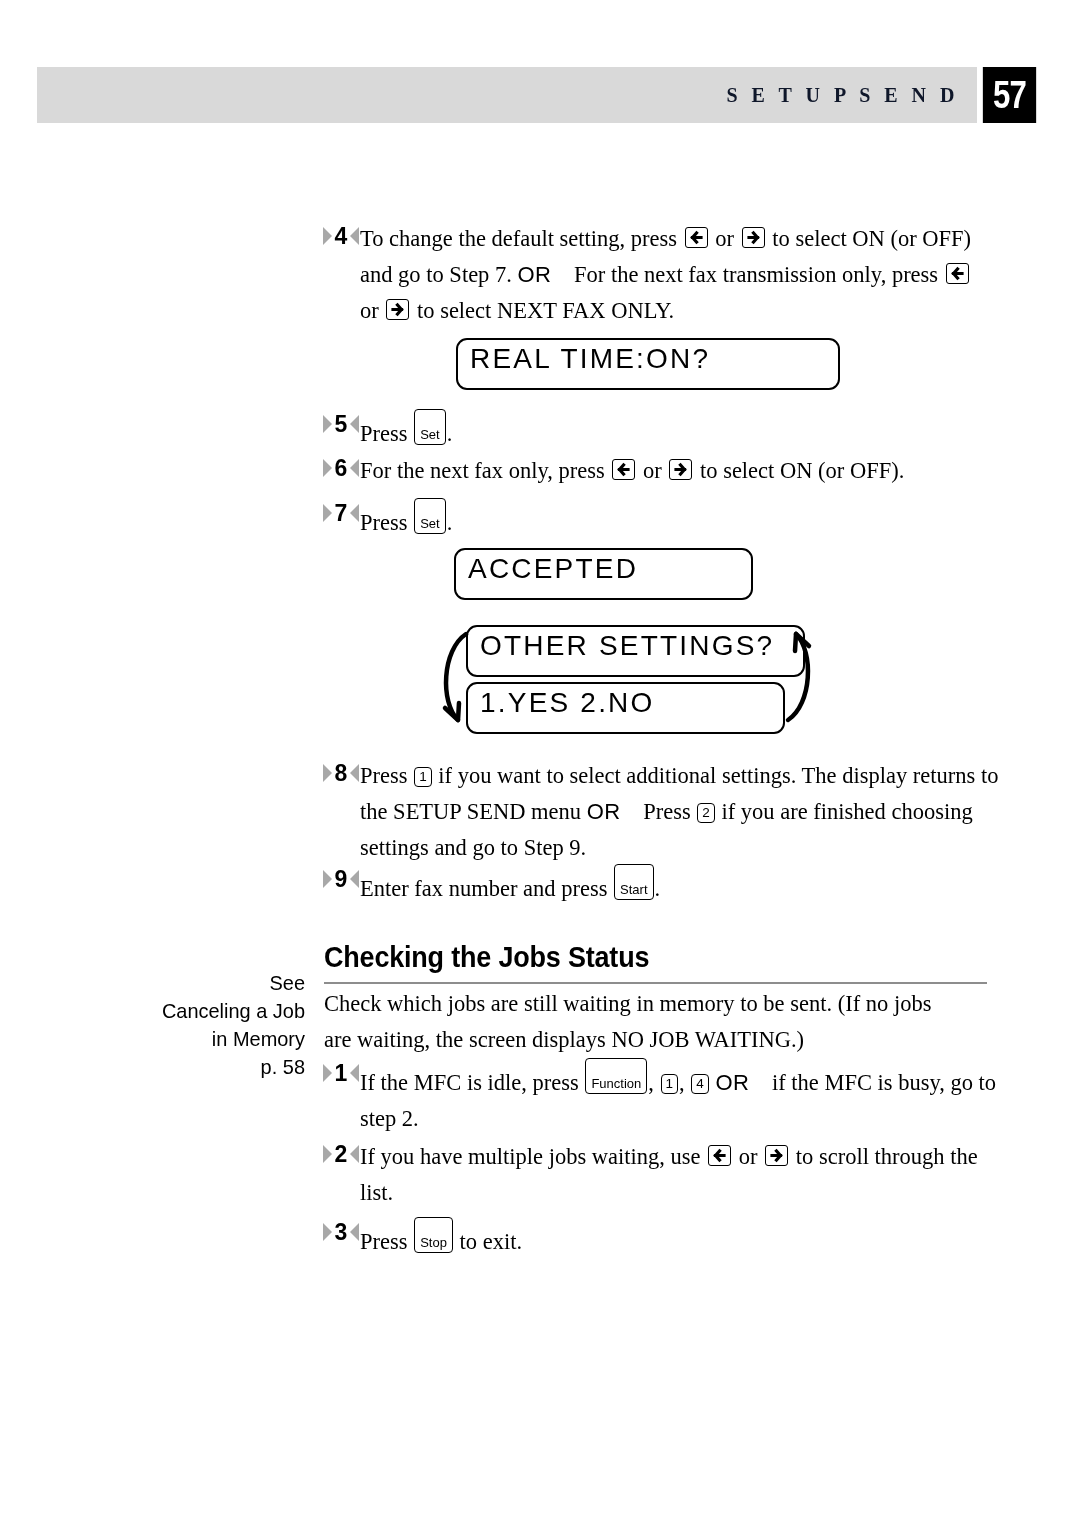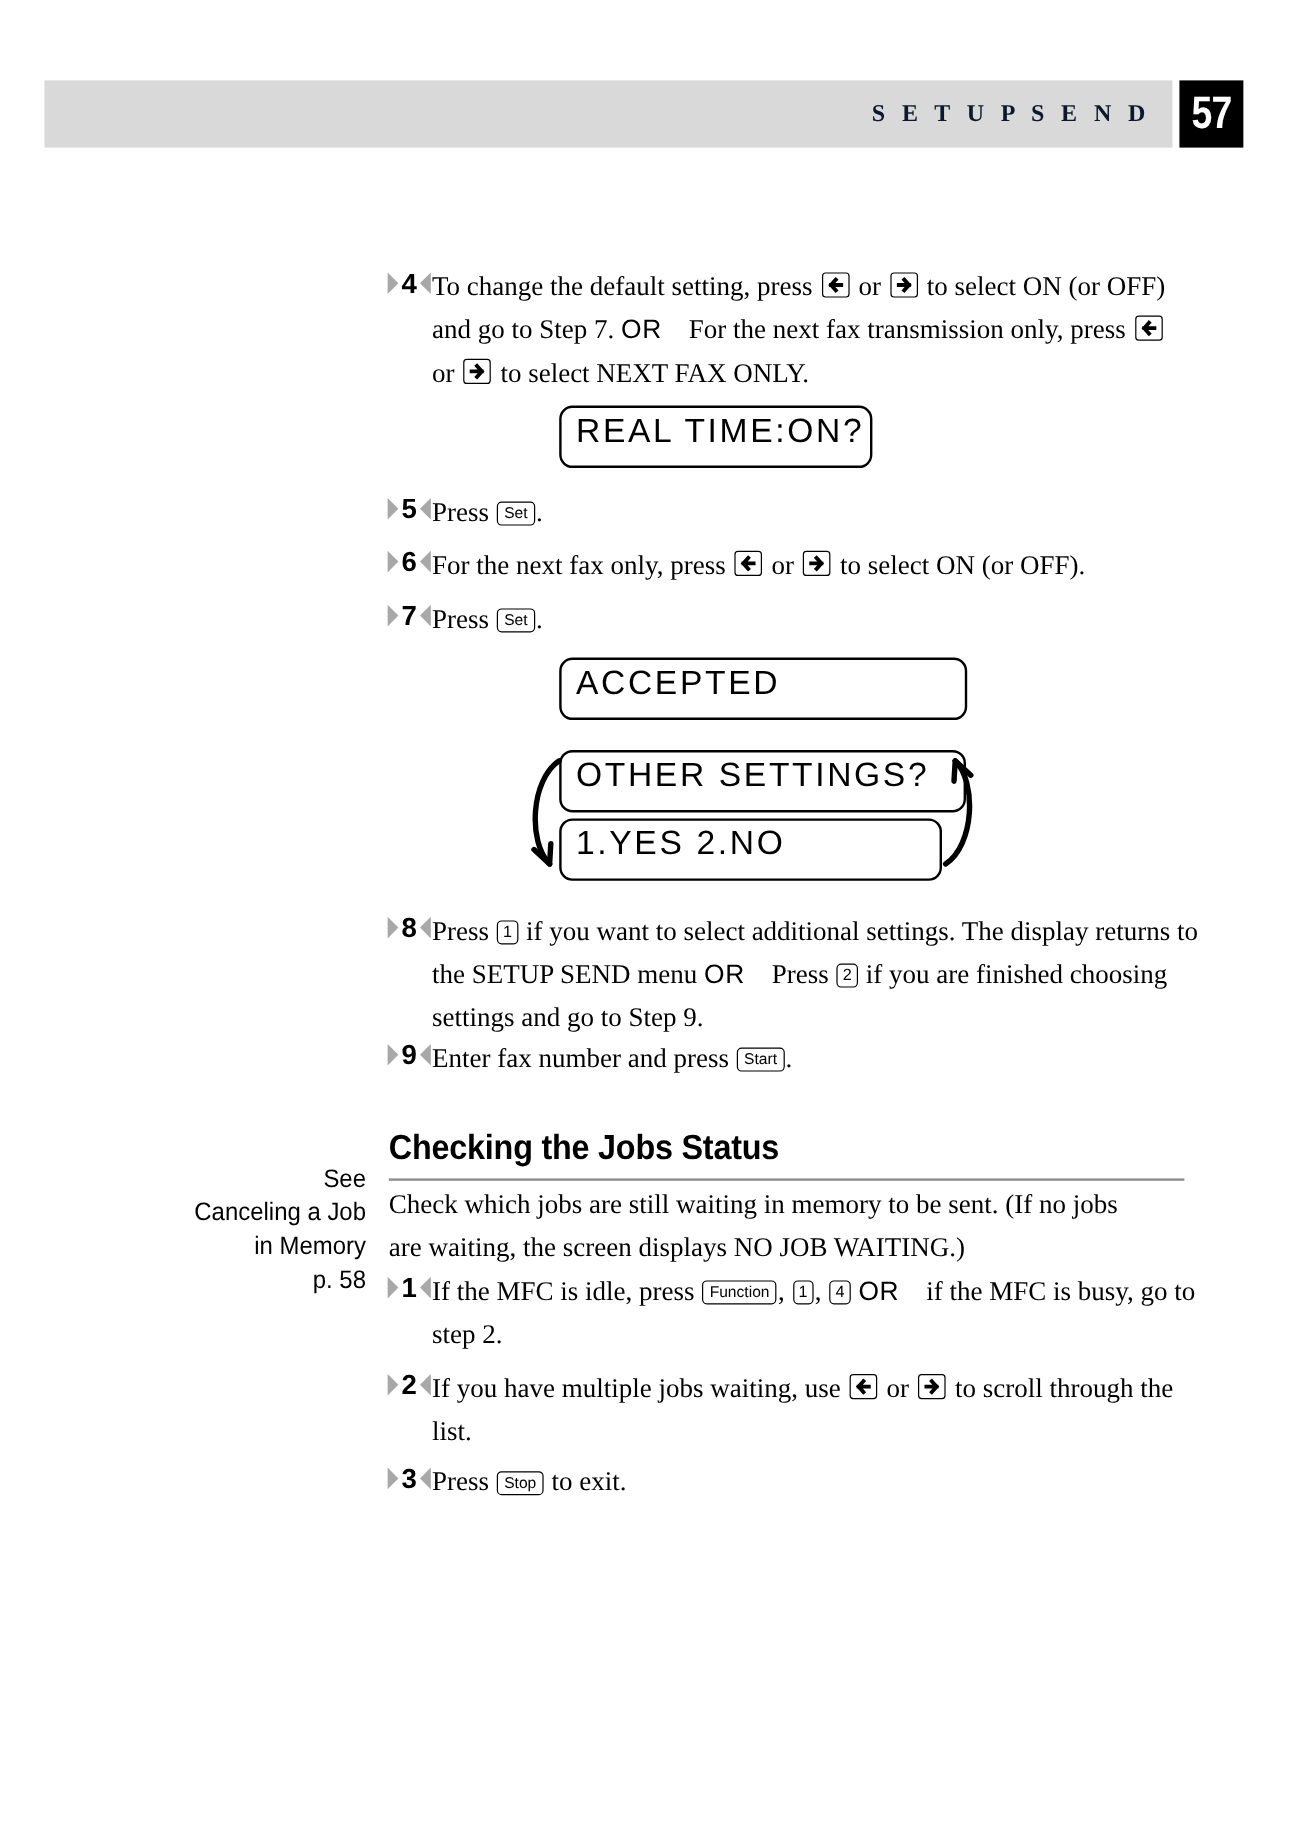--- a/index.html
+++ b/index.html
@@ -114,21 +114,21 @@
     padding: 0px 4px 1px 4px;
     font-family: "Liberation Sans", sans-serif;
     font-size: 13.5px;
     line-height: 17px;
     vertical-align: 2px;
     margin: 0 1px;
     white-space: nowrap;
     background: #fff;
   }
   .key.narrow {
-    padding: 0px 5px 1px 5px;
+    padding: 16px 5px 1px 5px;
     font-size: 13px;
   }
   
   .arrowkey {
     display: inline-block;
     border: 1.8px solid #000;
     border-radius: 3px;
     width: 21px;
     height: 19px;
     vertical-align: -2px;
@@ -220,21 +220,21 @@
           <path d="M15 9.5 L6.5 9.5 M6.5 9.5 L10.5 5 M6.5 9.5 L10.5 14" stroke="#000" stroke-width="3.2" fill="none" stroke-linecap="square" stroke-linejoin="miter"></path>
         </svg></span> or <span class="arrowkey"><svg width="21" height="19" viewBox="0 0 21 19">
           <path d="M6 9.5 L14.5 9.5 M14.5 9.5 L10.5 5 M14.5 9.5 L10.5 14" stroke="#000" stroke-width="3.2" fill="none" stroke-linecap="square" stroke-linejoin="miter"></path>
         </svg></span> to select ON (or OFF) and go to Step 7. <span class="or-word">OR</span>&nbsp;&nbsp;&nbsp;&nbsp;For the next fax transmission only, press <span class="arrowkey"><svg width="21" height="19" viewBox="0 0 21 19">
           <path d="M15 9.5 L6.5 9.5 M6.5 9.5 L10.5 5 M6.5 9.5 L10.5 14" stroke="#000" stroke-width="3.2" fill="none" stroke-linecap="square" stroke-linejoin="miter"></path>
         </svg></span> or <span class="arrowkey"><svg width="21" height="19" viewBox="0 0 21 19">
           <path d="M6 9.5 L14.5 9.5 M14.5 9.5 L10.5 5 M14.5 9.5 L10.5 14" stroke="#000" stroke-width="3.2" fill="none" stroke-linecap="square" stroke-linejoin="miter"></path>
         </svg></span> to select NEXT FAX ONLY.</div>
 </div>
 
-<div class="lcd" style="left:466px; top:338px; width:261px; height:52px;">
+<div class="lcd" style="left:456px; top:338px; width:384px; height:52px;">
   <span class="lcd-text">REAL TIME:ON?</span>
 </div>
 
 <div class="step" style="left:322px; top:409px; width:660px;">
   <div class="step-marker">
     <span class="wing-l"></span>
     <span class="num">5</span>
     <span class="wing-r"></span>
   </div>
   <div class="step-body">Press <span class="key narrow">Set</span>.</div>
@@ -255,21 +255,21 @@
 
 <div class="step" style="left:322px; top:498px; width:660px;">
   <div class="step-marker">
     <span class="wing-l"></span>
     <span class="num">7</span>
     <span class="wing-r"></span>
   </div>
   <div class="step-body">Press <span class="key narrow">Set</span>.</div>
 </div>
 
-<div class="lcd" style="left:466px; top:548px; width:340px; height:52px;">
+<div class="lcd" style="left:454px; top:548px; width:299px; height:52px;">
   <span class="lcd-text">ACCEPTED</span>
 </div>
 
 <div class="lcd" style="left:466px; top:625px; width:339px; height:52px;">
   <span class="lcd-text">OTHER SETTINGS?</span>
 </div>
 
 <div class="lcd" style="left:466px; top:682px; width:319px; height:52px;text-align:right;">
   <span class="lcd-text">1.YES 2.NO</span>
 </div>

